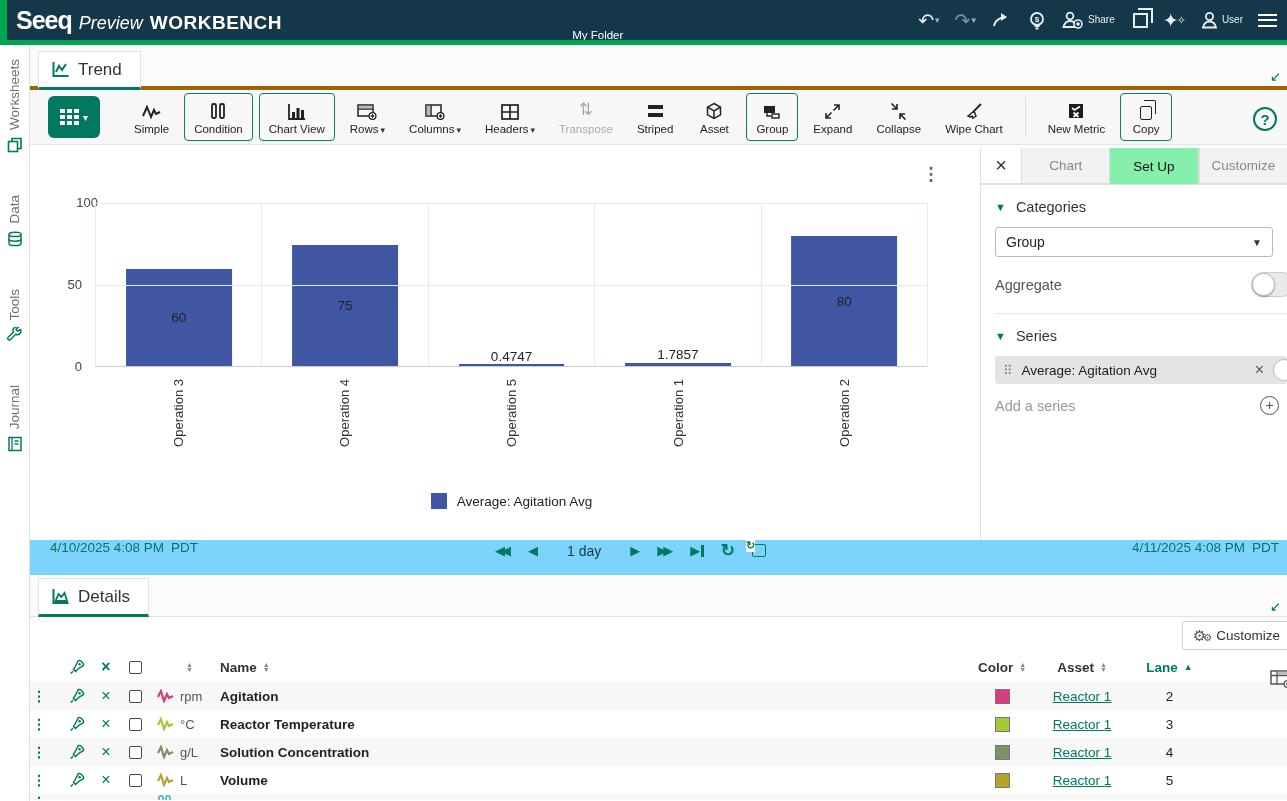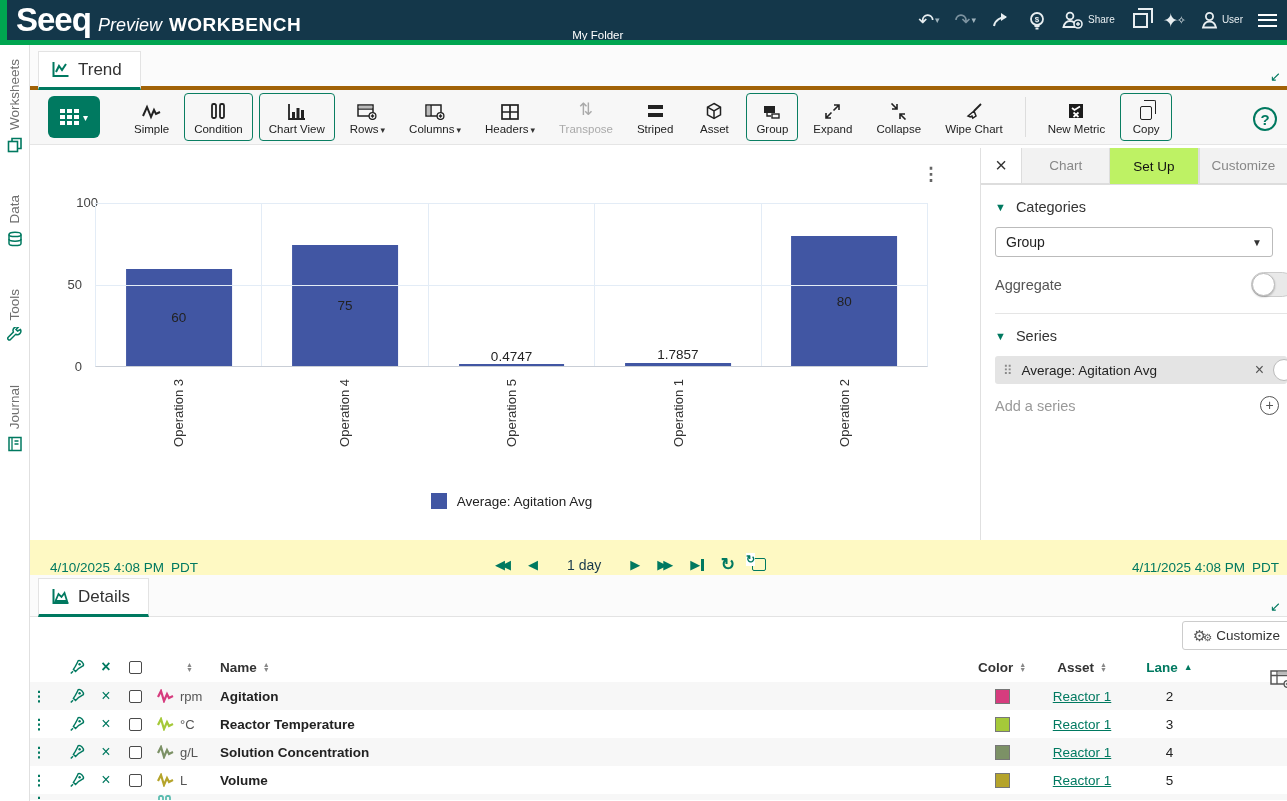--- a/index.html
+++ b/index.html
@@ -3,21 +3,21 @@
 <meta charset="utf-8">
 <style>
   * { margin:0; padding:0; box-sizing:border-box; }
   html,body { width:1287px; height:801px; overflow:hidden; background:#fff;
     font-family:"Liberation Sans", sans-serif; color:#222; }
 
   
   #topbar { position:absolute; left:0; top:0; width:1287px; height:40px; background:#14374a; display:flex; align-items:center; }
   #topbar .green-edge { position:absolute; left:0; top:0; width:7px; height:40px; background:#00a550; }
   .logo { display:flex; align-items:baseline; gap:7px; margin-left:16px; color:#fff; white-space:nowrap; }
-  .logo .seeq { font-size:33px; font-weight:bold; letter-spacing:-1px; }
+  .logo .seeq { font-size:25px; font-weight:bold; letter-spacing:-1px; }
   .logo .preview { font-size:18px; font-style:italic; }
   .logo .workbench { font-size:19px; font-weight:bold; letter-spacing:.5px; }
   .topbar-center { position:absolute; left:50%; top:13px; transform:translateX(-50%); text-align:left; color:#fff;margin-top:12px; }
   .topbar-center .folder { font-size:11.5px; text-decoration:underline; color:#fff; display:inline-block; margin-top:1px; cursor:pointer; }
   .topbar-center .doc-title { font-size:15px; margin-top:2px; }
   .topbar-right { position:absolute; right:10px; top:0; height:40px; display:flex; align-items:center; gap:15px; color:#e8eef1; }
   .tb-ic { font-size:19px; line-height:1; cursor:pointer; display:flex; align-items:center; }
   .tb-ic .caret { font-size:9px; margin-left:1px; color:#9fb3bd; }
   .tb-ic.dim { color:#7d93a0; }
   .tb-label { font-size:10px; margin-left:4px; }
@@ -73,42 +73,42 @@
   .xlabel-cell span { writing-mode:vertical-rl; transform:rotate(180deg); font-size:13px; color:#333; }
   #legend { position:absolute; left:65px; top:348px; width:833px; display:flex; justify-content:center; align-items:center; gap:10px; }
   #legend .swatch { width:16px; height:16px; }
   #legend .ltext { font-size:13.5px; color:#222; }
 
   
   #setup-panel { position:absolute; left:950px; top:103px; width:307px; height:392px; background:#fff; border-left:1px solid #e0e0e0; }
   .panel-tabs { display:flex; align-items:stretch; height:37px; border-bottom:1px solid #ddd; }
   .panel-close { width:40px; display:flex; align-items:center; justify-content:center; font-size:20px; color:#333; cursor:pointer; border-bottom:1px solid #ddd; }
   .ptab { flex:1; display:flex; align-items:center; justify-content:center; font-size:13.5px; color:#888; background:#f2f2f2; border-left:1px solid #ddd; border-bottom:1px solid #ddd; cursor:pointer; }
-  .ptab.active { background:#bef264; color:#111; border-bottom:none; border-right:1px solid #ddd; }
+  .ptab.active { background:#86efac; color:#111; border-bottom:none; border-right:1px solid #ddd; }
   .panel-body { padding:14px 0 0 14px; }
   .sec-head { display:flex; align-items:center; gap:10px; font-size:14.5px; color:#333; cursor:pointer; }
   .sec-head .chev { color:#007960; font-size:11px; }
   .group-select { margin:12px 14px 0 0; height:30px; border:1px solid #bbb; border-radius:3px; display:flex; align-items:center; justify-content:space-between; padding:0 10px; font-size:14px; color:#222; cursor:pointer; }
   .group-select .sel-caret { font-size:10px; color:#333; }
   .agg-row { margin:15px 0 0 0; display:flex; align-items:center; justify-content:space-between; }
   .agg-row .agg-label { font-size:14.5px; color:#555; }
   .toggle { position:relative; width:44px; height:25px; background:#e9e9e9; border:1px solid #ccc; border-radius:13px; margin-right:-8px; cursor:pointer; }
   .toggle .knob { position:absolute; left:0px; top:0px; width:23px; height:23px; background:#fff; border:1px solid #bbb; border-radius:50%; box-shadow:0 1px 2px rgba(0,0,0,.25); }
   .panel-divider { height:1px; background:#e5e5e5; margin:16px 0 14px 0; }
   .series-chip { margin:12px 0 0 0; height:28px; background:#e4e4e4; border-radius:3px; display:flex; align-items:center; padding:0 8px; gap:9px; }
   .series-chip .drag { color:#8a8a8a; font-size:13px; cursor:grab; }
   .series-chip .chip-label { flex:1; font-size:13.5px; color:#222; }
   .series-chip .chip-x { color:#555; font-size:16px; cursor:pointer; }
   .series-chip .chip-circle { width:22px; height:22px; border:1px solid #bbb; border-radius:50%; background:#fff; margin-right:-16px; flex:none; }
   .add-series { margin:12px 0 0 0; display:flex; align-items:center; justify-content:space-between; padding-right:8px; }
   .add-series .add-label { font-size:14.5px; color:#999; cursor:pointer; }
   .plus-circle { width:19px; height:19px; border:1.6px solid #555; border-radius:50%; color:#555; font-size:14px; line-height:16px; text-align:center; cursor:pointer; }
 
   
-  #datebar { position:absolute; left:0; top:495px; width:1257px; height:35px; background:#fef9c3; display:flex; align-items:flex-end; }
+  #datebar { position:absolute; left:0; top:495px; width:1257px; height:35px; background:#7dd3fc; display:flex; align-items:flex-start; }
   .date-text { font-size:13.5px; color:#007960; white-space:nowrap; }
   .date-text .tz { margin-left:7px; }
   #datebar .left-date { margin-left:20px; }
   #datebar .right-date { position:absolute; right:8px; }
   .range-controls { position:absolute; left:465px; display:flex; align-items:center; gap:17px; color:#007960; }
   .rc { font-size:13px; cursor:pointer; line-height:1; }
   .rc.dbl { letter-spacing:-4px; padding-right:4px; }
   .rc.endcap { display:flex; align-items:center; gap:1px; }
   .rc.endcap i { width:2.5px; height:12px; background:#007960; }
   .duration { font-size:14px; color:#16384b; margin:0 12px; cursor:pointer; }

